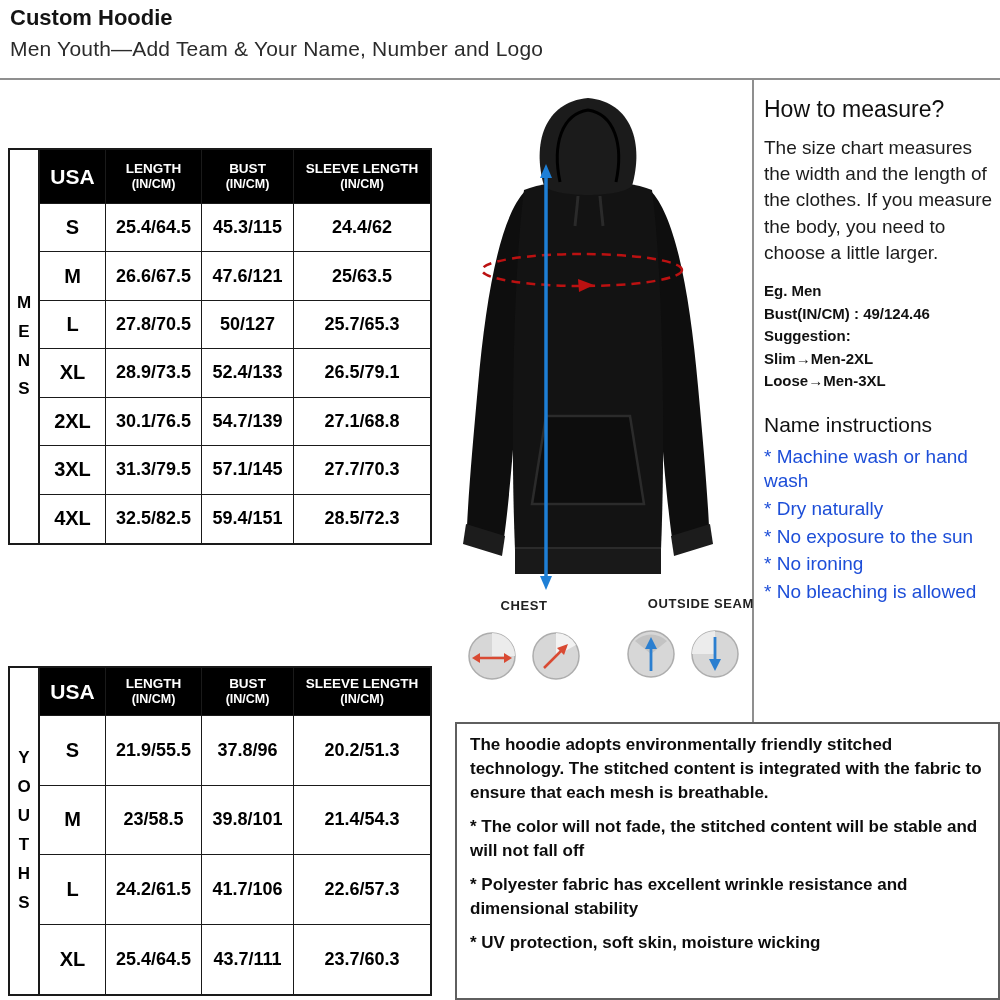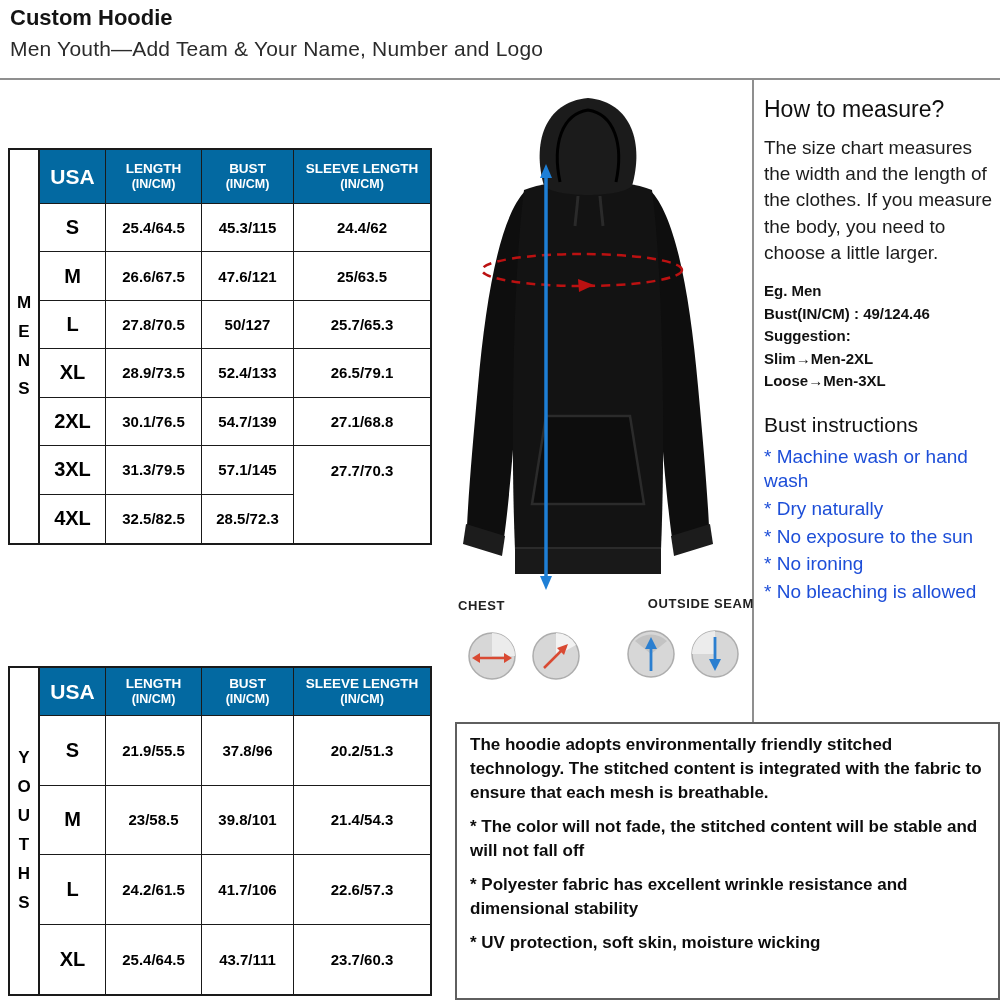--- a/index.html
+++ b/index.html
@@ -20,32 +20,32 @@
   .side-strip { width:28px; display:flex; flex-direction:column; align-items:center;
                 justify-content:center; font-weight:700; font-size:17px; color:#000; }
   .side-strip span { line-height:1.7; }
   .grid { flex:1; display:grid; grid-template-columns:66px 96px 92px 1fr; border-left:2px solid #1a1a1a; }
   .mens-grid   { grid-template-rows:54px repeat(7, 1fr); }
   .youths-grid { grid-template-rows:48px repeat(4, 1fr); }
   .cell { display:flex; flex-direction:column; align-items:center; justify-content:center;
           text-align:center; border-right:1.5px solid #1a1a1a; border-bottom:1.5px solid #1a1a1a; }
   .grid > .cell:nth-child(4n) { border-right:none; }
   .grid > .cell:nth-last-child(-n+4) { border-bottom:none; }
-  .hc { background:#0369a1; color:#fff; font-weight:700; }
+  .hc { background:#000000; color:#fff; font-weight:700; }
   .hc .l1 { font-size:13.5px; line-height:1.2; }
   .hc .l2 { font-size:12.5px; line-height:1.2; }
   .hc.usa { font-size:21px; }
   .sz  { font-size:20px; font-weight:700; color:#000; }
-  .val { font-size:15px; font-weight:700; color:#000; }
+  .val { font-size:18px; font-weight:700; color:#000; }
 
   
   .hoodie-wrap { left:432px; top:86px; width:312px; height:508px; }
 
   
-  .chest-group { left:458px; top:598px; width:132px; }
+  .chest-group { left:458px; top:598px; width:132px; text-align:center; }
   .seam-group  { left:612px; top:596px; width:142px; text-align:right; }
   .measure-label { font-size:13px; font-weight:700; letter-spacing:.6px; color:#222; }
   .icon-row { display:flex; justify-content:center; gap:14px; margin-top:18px; }
 
   
   .right-panel { left:764px; top:96px; width:233px; }
   .htm-title { font-size:23px; font-weight:500; color:#0f0f0f; margin-bottom:12px; }
   .htm-body  { font-size:19px; line-height:1.38; color:#1c1c1c; }
   .eg-block  { margin-top:14px; font-size:15px; font-weight:700; line-height:1.5; color:#111; }
   .care-title { margin-top:20px; font-size:21px; font-weight:500; margin-bottom:8px; }
@@ -112,20 +112,21 @@
     <div class="cell val">54.7/139</div>
     <div class="cell val">27.1/68.8</div>
 
     <div class="cell sz">3XL</div>
     <div class="cell val">31.3/79.5</div>
     <div class="cell val">57.1/145</div>
     <div class="cell val">27.7/70.3</div>
 
     <div class="cell sz">4XL</div>
     <div class="cell val">32.5/82.5</div>
+    <div class="cell val">59.4/151</div>
     <div class="cell val">28.5/72.3</div>
   </div>
 </div>
 
 <div class="abs size-table youths">
   <div class="side-strip">
     <span>Y</span>
     <span>O</span>
     <span>U</span>
     <span>T</span>
@@ -241,21 +242,21 @@
 <div class="abs right-panel">
   <div class="htm-title">How to measure?</div>
   <div class="htm-body">The size chart measures the width and the length of the clothes.  If you measure the body, you need to choose a little larger.</div>
   <div class="eg-block">
     <div>Eg. Men</div>
     <div>Bust(IN/CM) : 49/124.46</div>
     <div>Suggestion:</div>
     <div>Slim→Men-2XL</div>
     <div>Loose→Men-3XL</div>
   </div>
-  <div class="care-title">Bust instructions</div>
+  <div class="care-title">Name instructions</div>
   <div class="care-list">
     <div>* Machine wash or hand wash</div>
     <div>* Dry naturally</div>
     <div>* No exposure to the sun</div>
     <div>* No ironing</div>
     <div>* No bleaching is allowed</div>
   </div>
 </div>
 
 <div class="abs features-box">

